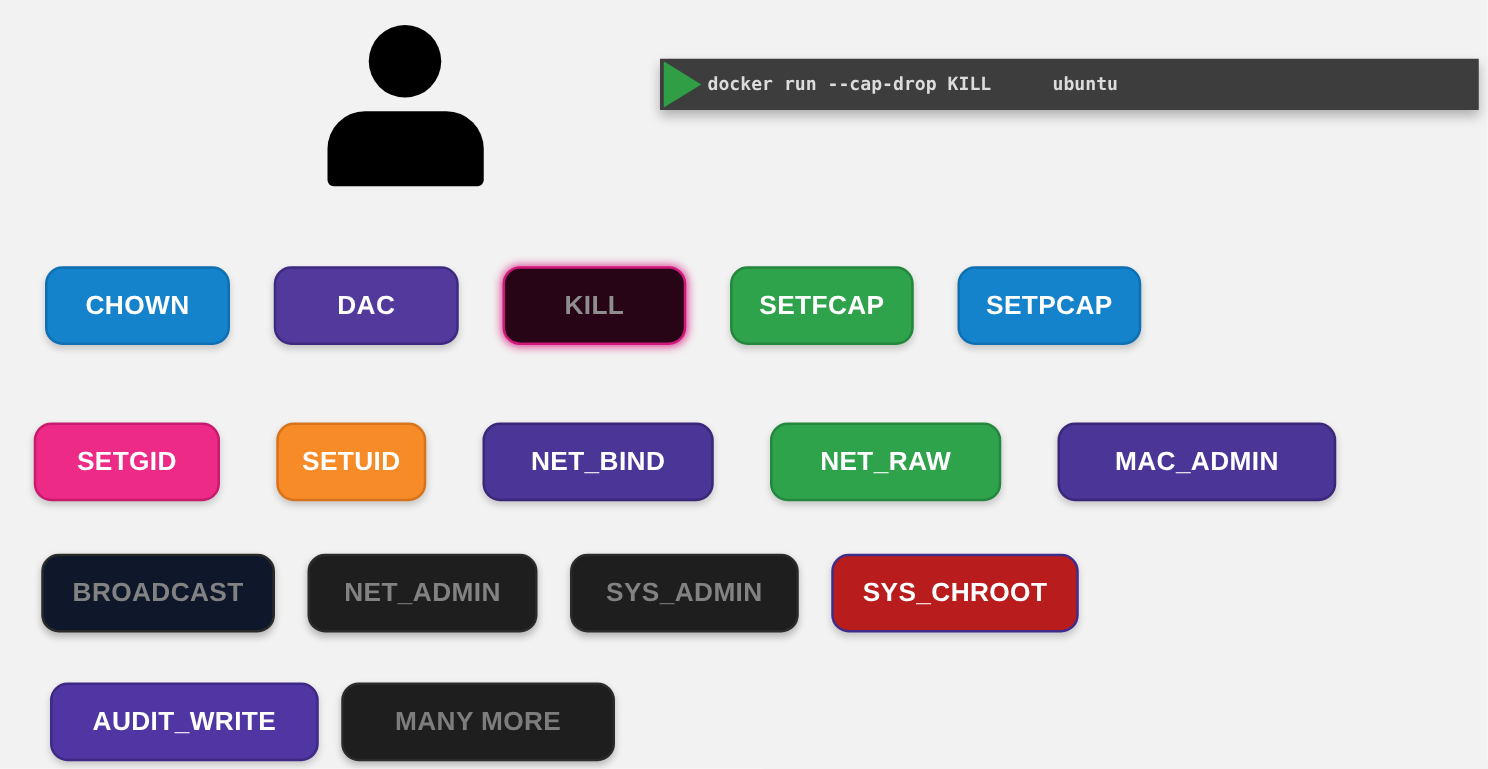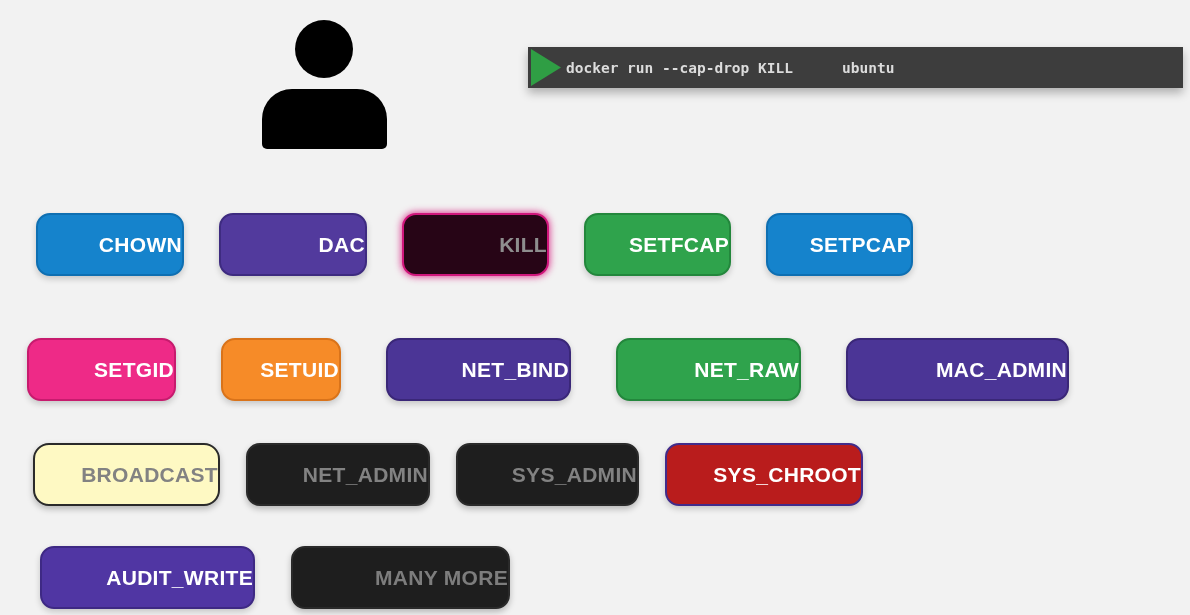--- a/index.html
+++ b/index.html
@@ -40,25 +40,25 @@
   #terminal .img-name {
     font-family:"DejaVu Sans Mono", monospace;
     font-size:14.5px; margin-left:49px; white-space:pre;
   }
 
   
   .row { position:absolute; display:flex; }
   #row1 { top:213px; left:36px;  gap:35px; }
   #row2 { top:338px; left:27px;  gap:45px; }
   #row3 { top:443px; left:33px;  gap:26px; }
-  #row4 { top:546px; left:40px;  gap:36px; }
+  #row4 { top:546px; left:40px;  gap:18px; }
 
   .badge {
     height:63px; border-radius:14px;
-    display:flex; align-items:center; justify-content:flex-end;
+    display:flex; align-items:center; justify-content:center;
     font-size:21px; letter-spacing:0.3px;
     box-sizing:border-box;
     border:2px solid transparent;
     box-shadow:0 3px 6px rgba(0,0,0,0.18);
   }
   .badge.dropped {
     box-shadow:0 0 7px 1px rgba(214,23,124,0.8);
   }
   .badge.inactive {
     box-shadow:0 3px 6px rgba(0,0,0,0.25);
@@ -116,21 +116,21 @@
     </div>
     <div class="badge w185" style="background-color: rgb(47, 163, 76); border-color: rgb(35, 135, 60); color: rgb(255, 255, 255);">
       <span>NET_RAW</span>
     </div>
     <div class="badge w223" style="background-color: rgb(75, 53, 150); border-color: rgb(58, 39, 120); color: rgb(255, 255, 255);">
       <span>MAC_ADMIN</span>
     </div>
   </div>
 
   <div class="row" id="row3">
-    <div class="badge w187 inactive" style="background-color: #fef9c3; border-color: rgb(42, 42, 42); color: rgb(130, 130, 130); border-radius: 16px;">
+    <div class="badge w187 inactive" style="background-color: #0f172a; border-color: rgb(42, 42, 42); color: rgb(130, 130, 130);">
       <span>BROADCAST</span>
     </div>
     <div class="badge w184 inactive" style="background-color: rgb(30, 30, 30); border-color: rgb(42, 42, 42); color: rgb(130, 130, 130);">
       <span>NET_ADMIN</span>
     </div>
     <div class="badge w183 inactive" style="background-color: rgb(30, 30, 30); border-color: rgb(42, 42, 42); color: rgb(130, 130, 130);">
       <span>SYS_ADMIN</span>
     </div>
     <div class="badge w198" style="background-color: #b91c1c; border-color: rgb(66, 44, 138); color: rgb(255, 255, 255);">
       <span>SYS_CHROOT</span>

